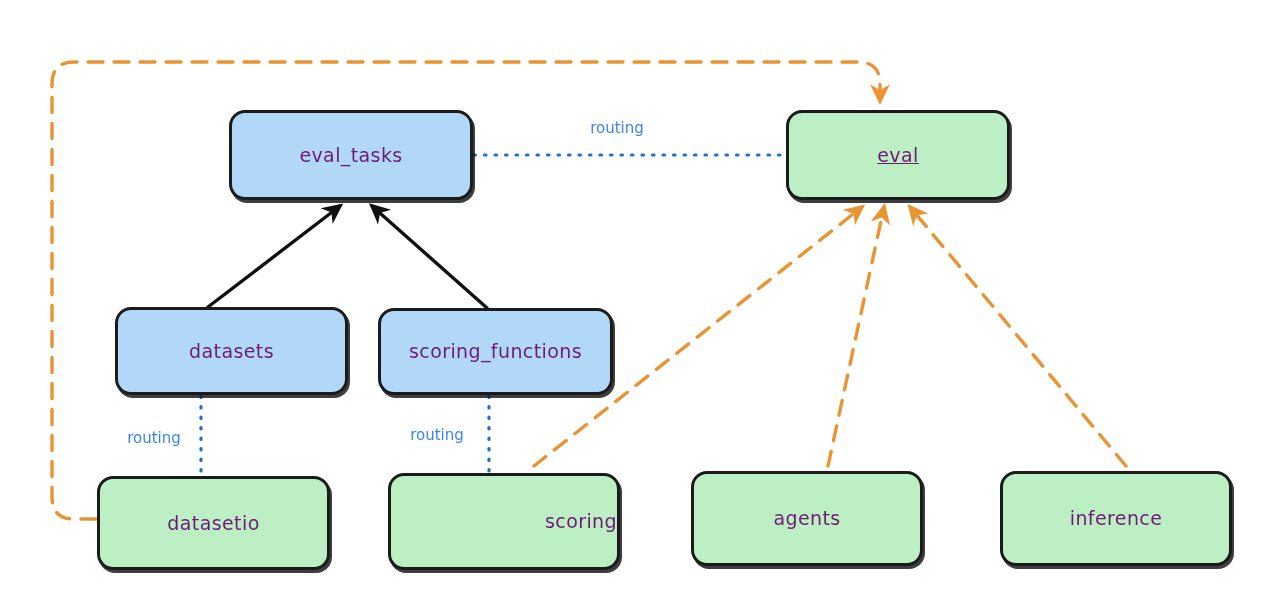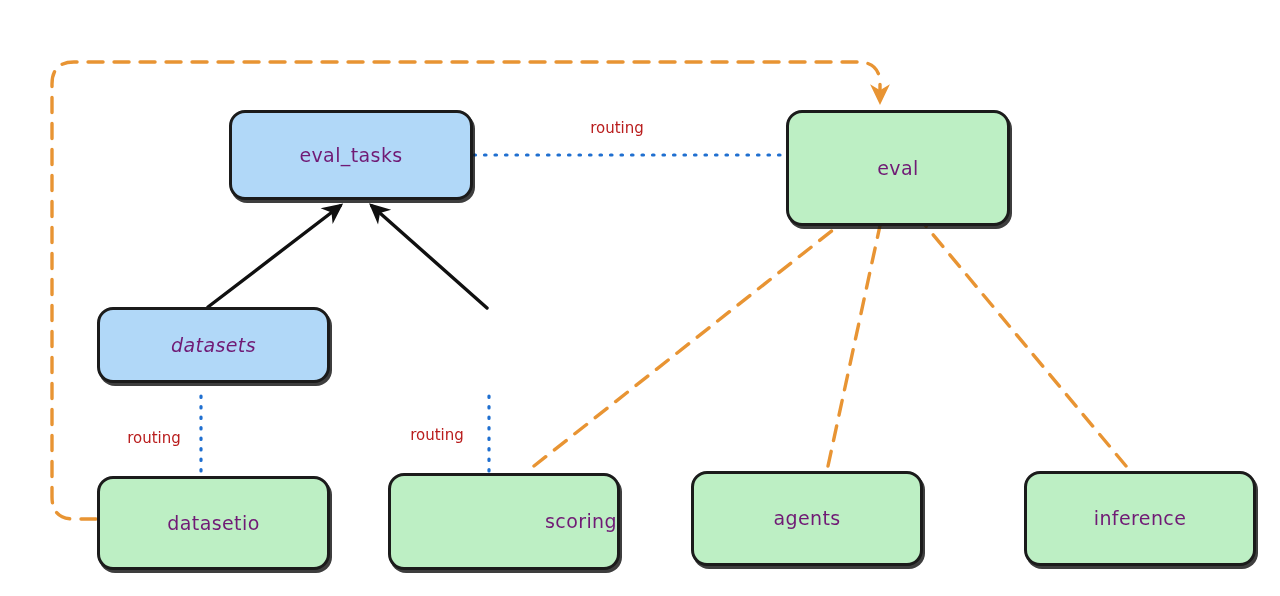--- a/index.html
+++ b/index.html
@@ -41,21 +41,21 @@
     text-align: center;
     line-height: 1.1;
     box-shadow: 2px 3px 0 rgba(20,20,20,0.82);
   }
   .node.blue  { background: #b1d8f8; }
   .node.green { background: #bdefc4; }
   .node .label { pointer-events: none; }
 
   .edge-label {
     position: absolute;
-    color: #b91c1c;
+    color: #3b82f6;
     font-family: "DejaVu Sans", sans-serif;
     font-size: 15px;
     white-space: nowrap;
     transform: translate(-50%, -50%);
   }
 </style>
 </head>
 <body>
 
 <div id="canvas">
@@ -87,42 +87,45 @@
 
     <path d="M 828 466 L 884 207" fill="none" stroke="#e89433" stroke-width="3.4" stroke-dasharray="15 11" stroke-linecap="round" marker-end="url(#arrow-orange)"></path>
 
     <path d="M 1126 466 L 910 207" fill="none" stroke="#e89433" stroke-width="3.4" stroke-dasharray="15 11" stroke-linecap="round" marker-end="url(#arrow-orange)"></path>
   </svg>
 
   <div class="node blue" style="left:229px; top:110px; width:244px; height:90px;">
     <span class="label">eval_tasks</span>
   </div>
 
-  <div class="node green" style="left:786px; top:110px; width:224px; height:116px;">
+  <div class="node green" style="left:786px; top:110px; width:224px; height:90px;text-decoration:underline;">
     <span class="label">eval</span>
   </div>
 
-  <div class="node blue" style="left:97px; top:307px; width:233px; height:76px;font-style:italic;">
+  <div class="node blue" style="left:115px; top:307px; width:233px; height:88px;">
     <span class="label">datasets</span>
   </div>
 
+  <div class="node blue" style="left:378px; top:308px; width:235px; height:87px;">
+    <span class="label">scoring_functions</span>
+  </div>
 
   <div class="node green" style="left:97px; top:476px; width:233px; height:94px;text-align:center;">
     <span class="label">datasetio</span>
   </div>
 
   <div class="node green" style="left:388px; top:473px; width:232px; height:97px;justify-content:flex-end;">
     <span class="label">scoring</span>
   </div>
 
   <div class="node green" style="left:691px; top:471px; width:232px; height:95px;">
     <span class="label">agents</span>
   </div>
 
-  <div class="node green" style="left:1024px; top:471px; width:232px; height:95px;">
+  <div class="node green" style="left:1000px; top:471px; width:232px; height:95px;">
     <span class="label">inference</span>
   </div>
 
   <div class="edge-label" style="left:617px; top:128px;">routing</div>
   <div class="edge-label" style="left:154px; top:438px;">routing</div>
   <div class="edge-label" style="left:437px; top:435px;">routing</div>
 
 </div>
 
 </body></html>

